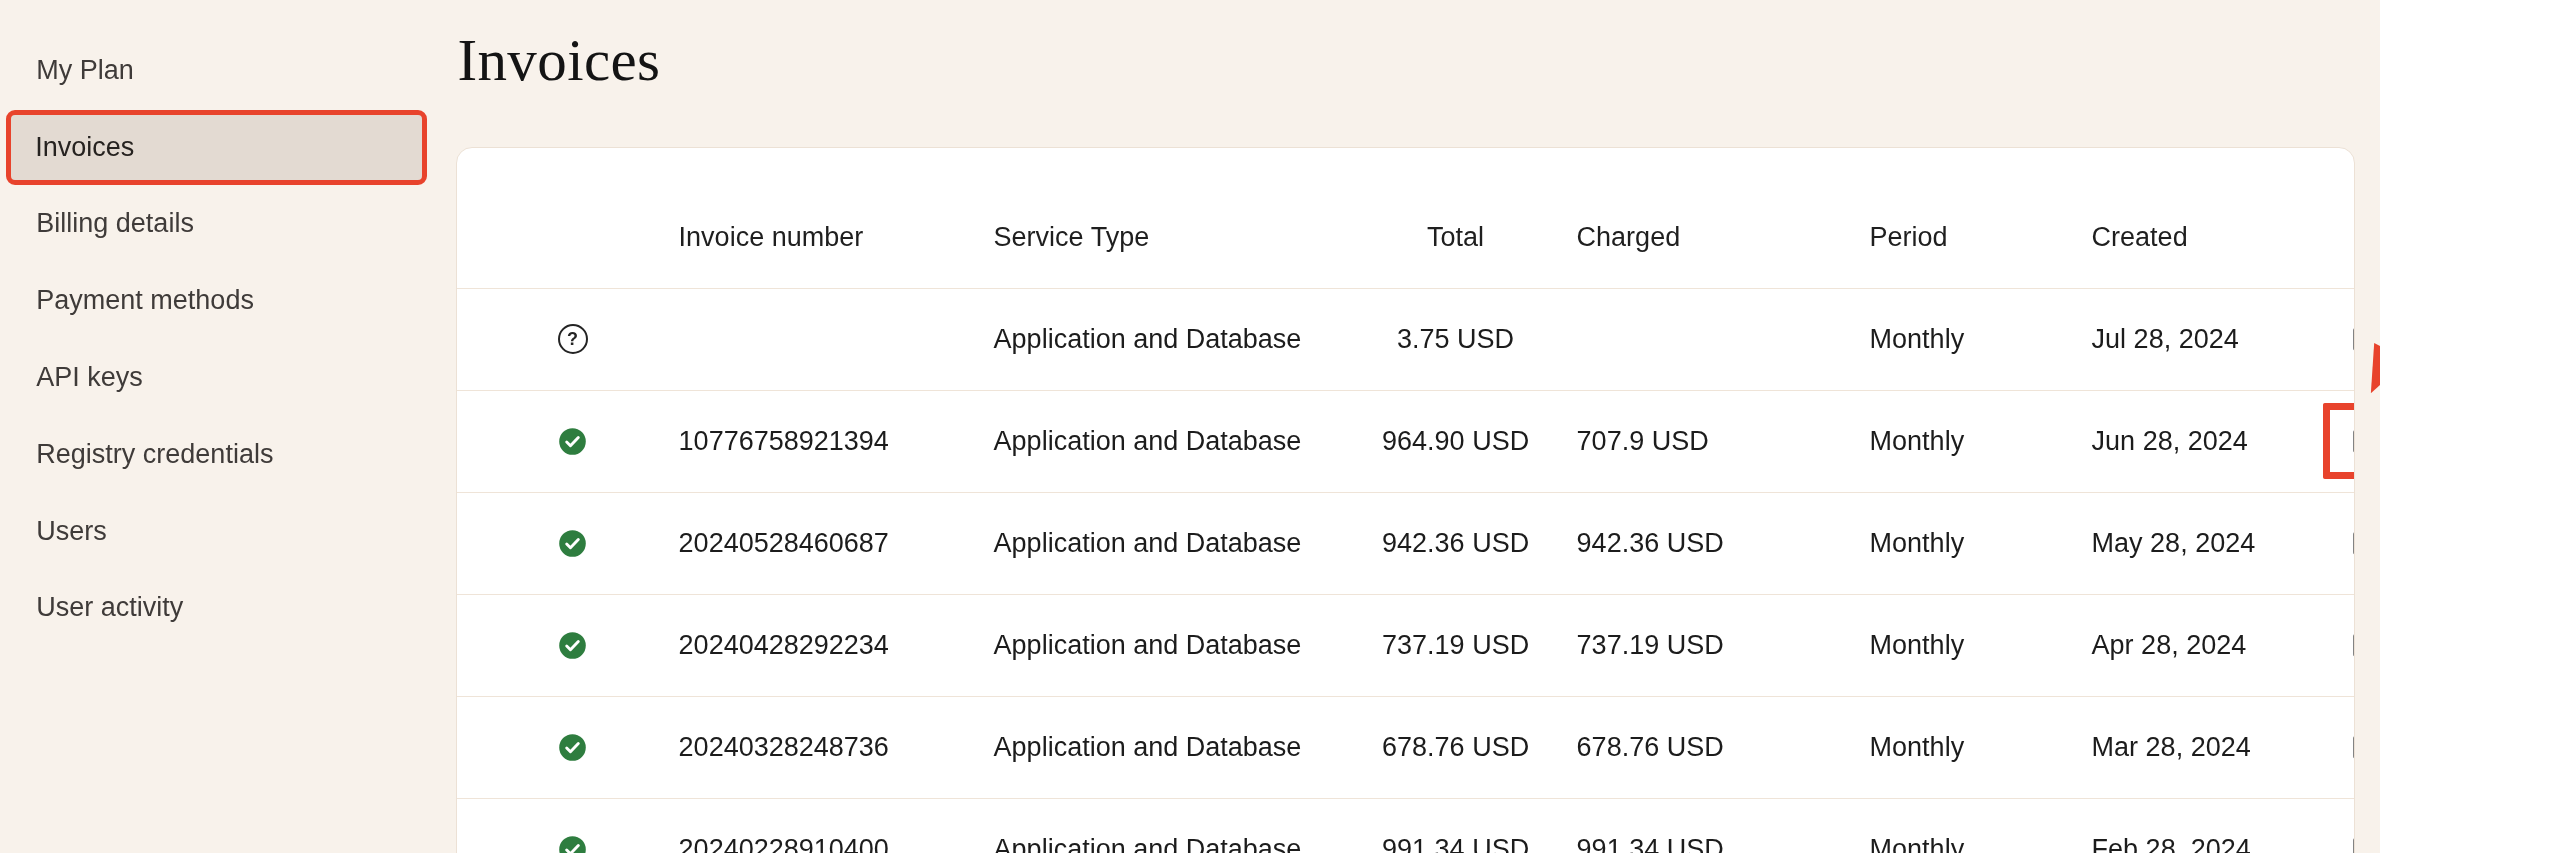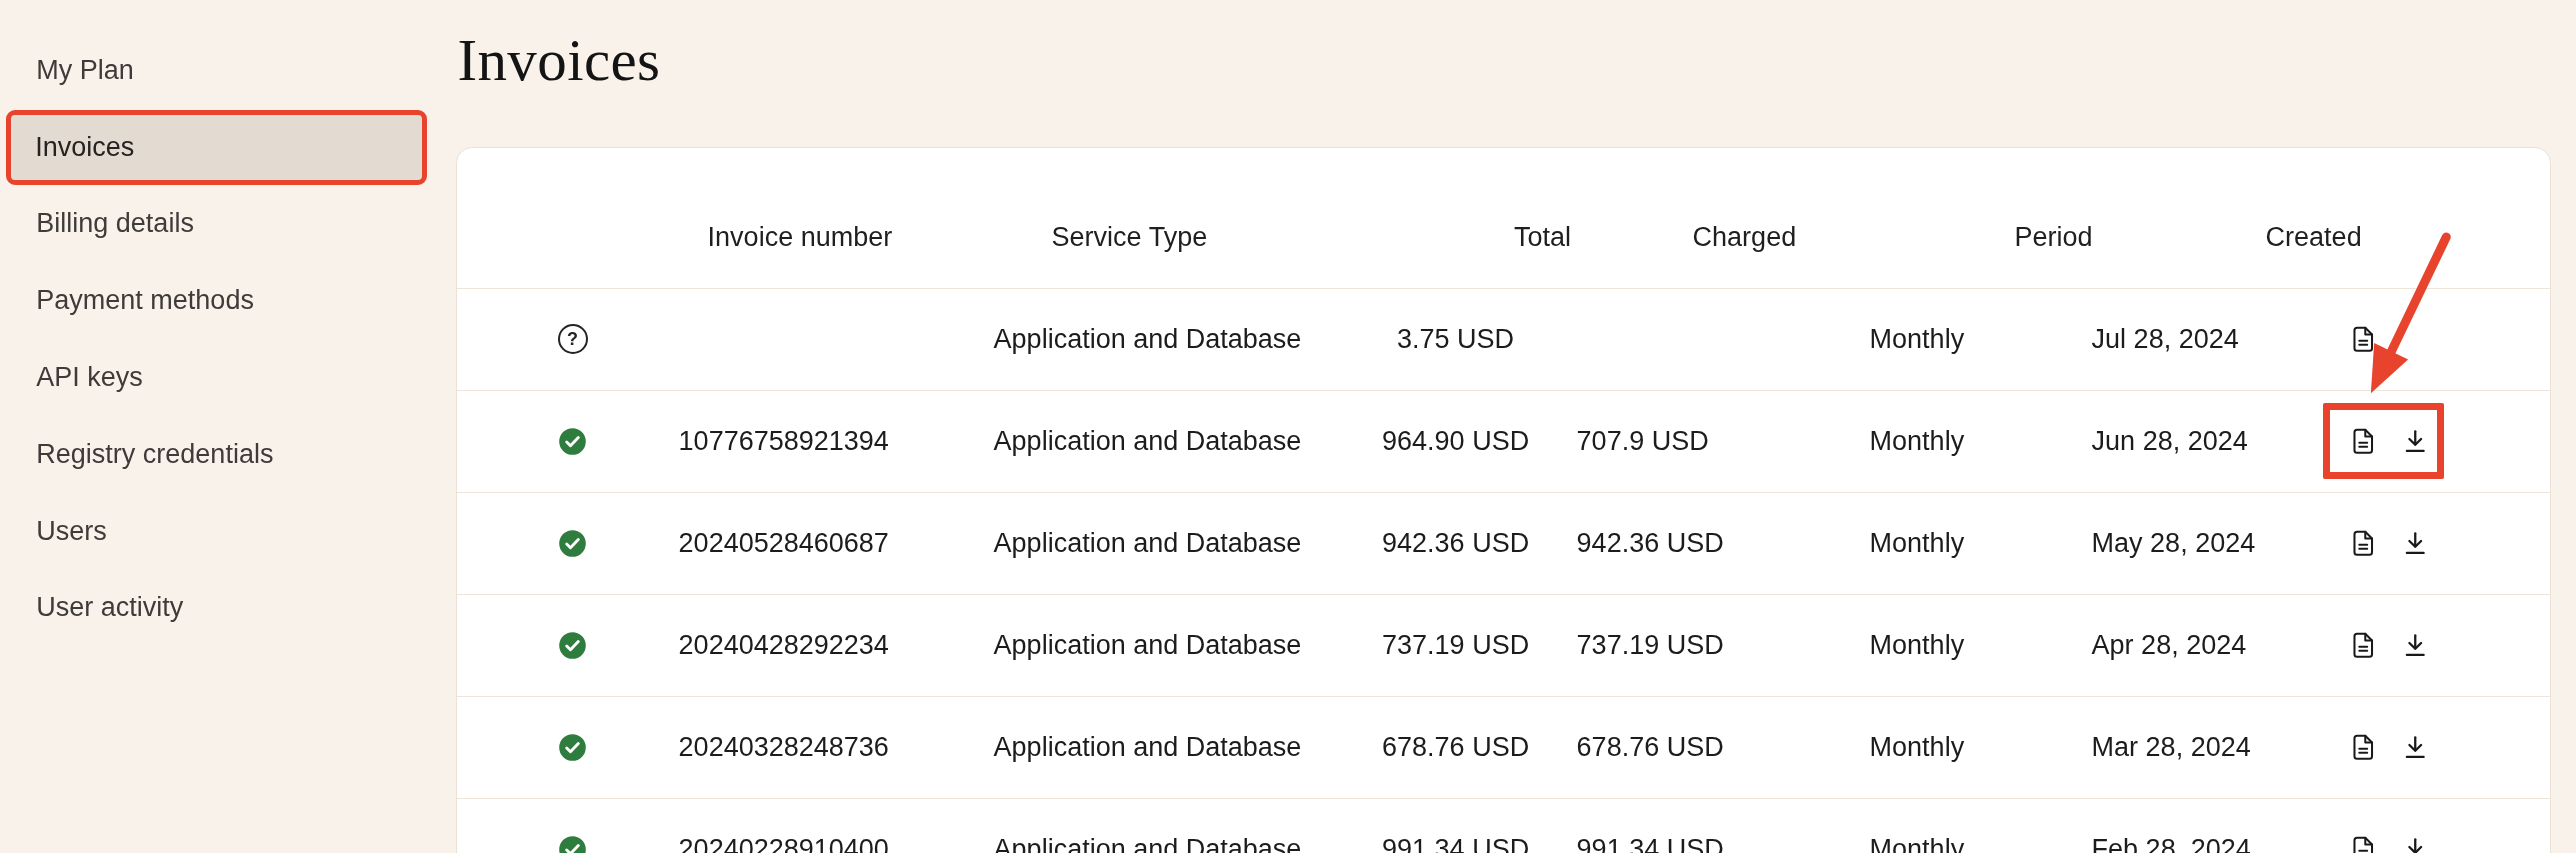--- a/index.html
+++ b/index.html
@@ -8,38 +8,38 @@
     --card-border:#ECE1D5;
     --row-line:#EFE4D8;
     --taupe:#E3DAD2;
     --red:#E8432C;
     --green:#2E7D3F;
     --ink:#1C1C1C;
     --sidebar-ink:#3F3B39;
   }
   html,body{margin:0;padding:0;}
   body{font-family:"Liberation Sans", sans-serif; color:var(--ink);}
-  .app{position:relative;width:2576px;height:853px;overflow:hidden;background:var(--bg-cream);}
+  .app{position:relative;width:2380px;height:853px;overflow:hidden;background:var(--bg-cream);}
 
   
   .sidebar{position:absolute;left:0;top:0;bottom:0;width:452px;padding-top:31px;box-sizing:border-box;}
   .sb-item{display:flex;align-items:center;height:75px;margin:1.8px 25px 1.8px 6.3px;
     padding-left:30px;border-radius:9px;font-size:27px;font-weight:500;color:var(--sidebar-ink);
     cursor:pointer;box-sizing:border-box;}
   .sb-item.selected{background:var(--taupe);border:5.4px solid var(--red);padding-left:24px;color:#262220;}
 
   
   .main{position:absolute;left:452px;top:0;right:0;bottom:0;}
   .page-title{font-family:"Liberation Serif", serif;font-weight:500;font-size:59px;line-height:1;
     color:#141414;margin:30.5px 0 0 5.4px;letter-spacing:0.4px;}
   .card{margin:57px 25px 0 3.6px;height:988px;background:var(--card-bg);
     border:1.8px solid var(--card-border);border-radius:16px;box-sizing:border-box;overflow:hidden;}
 
   .thead{display:flex;align-items:center;height:141px;padding-top:40px;box-sizing:border-box;
-    border-bottom:1.8px solid var(--row-line);font-size:27px;color:#1F1F1F;gap:29px;}
+    border-bottom:1.8px solid var(--row-line);font-size:27px;color:#1F1F1F;}
   .trow{display:flex;align-items:center;height:101px;border-bottom:1.8px solid var(--row-line);
     font-size:27px;color:var(--ink);}
   .cell{box-sizing:border-box;white-space:nowrap;overflow:visible;}
   .c-status {flex:0 0 222px;padding-left:101px;display:flex;align-items:center;}
   .c-inv    {flex:0 0 315px;}
   .c-svc    {flex:0 0 341px;}
   .c-total  {flex:0 0 242px;text-align:center;}
   .c-charged{flex:0 0 241px;text-align:left;}
   .c-period {flex:0 0 238px;padding-left:52px;}
   .c-created{flex:0 0 256px;margin-left:36px;}

